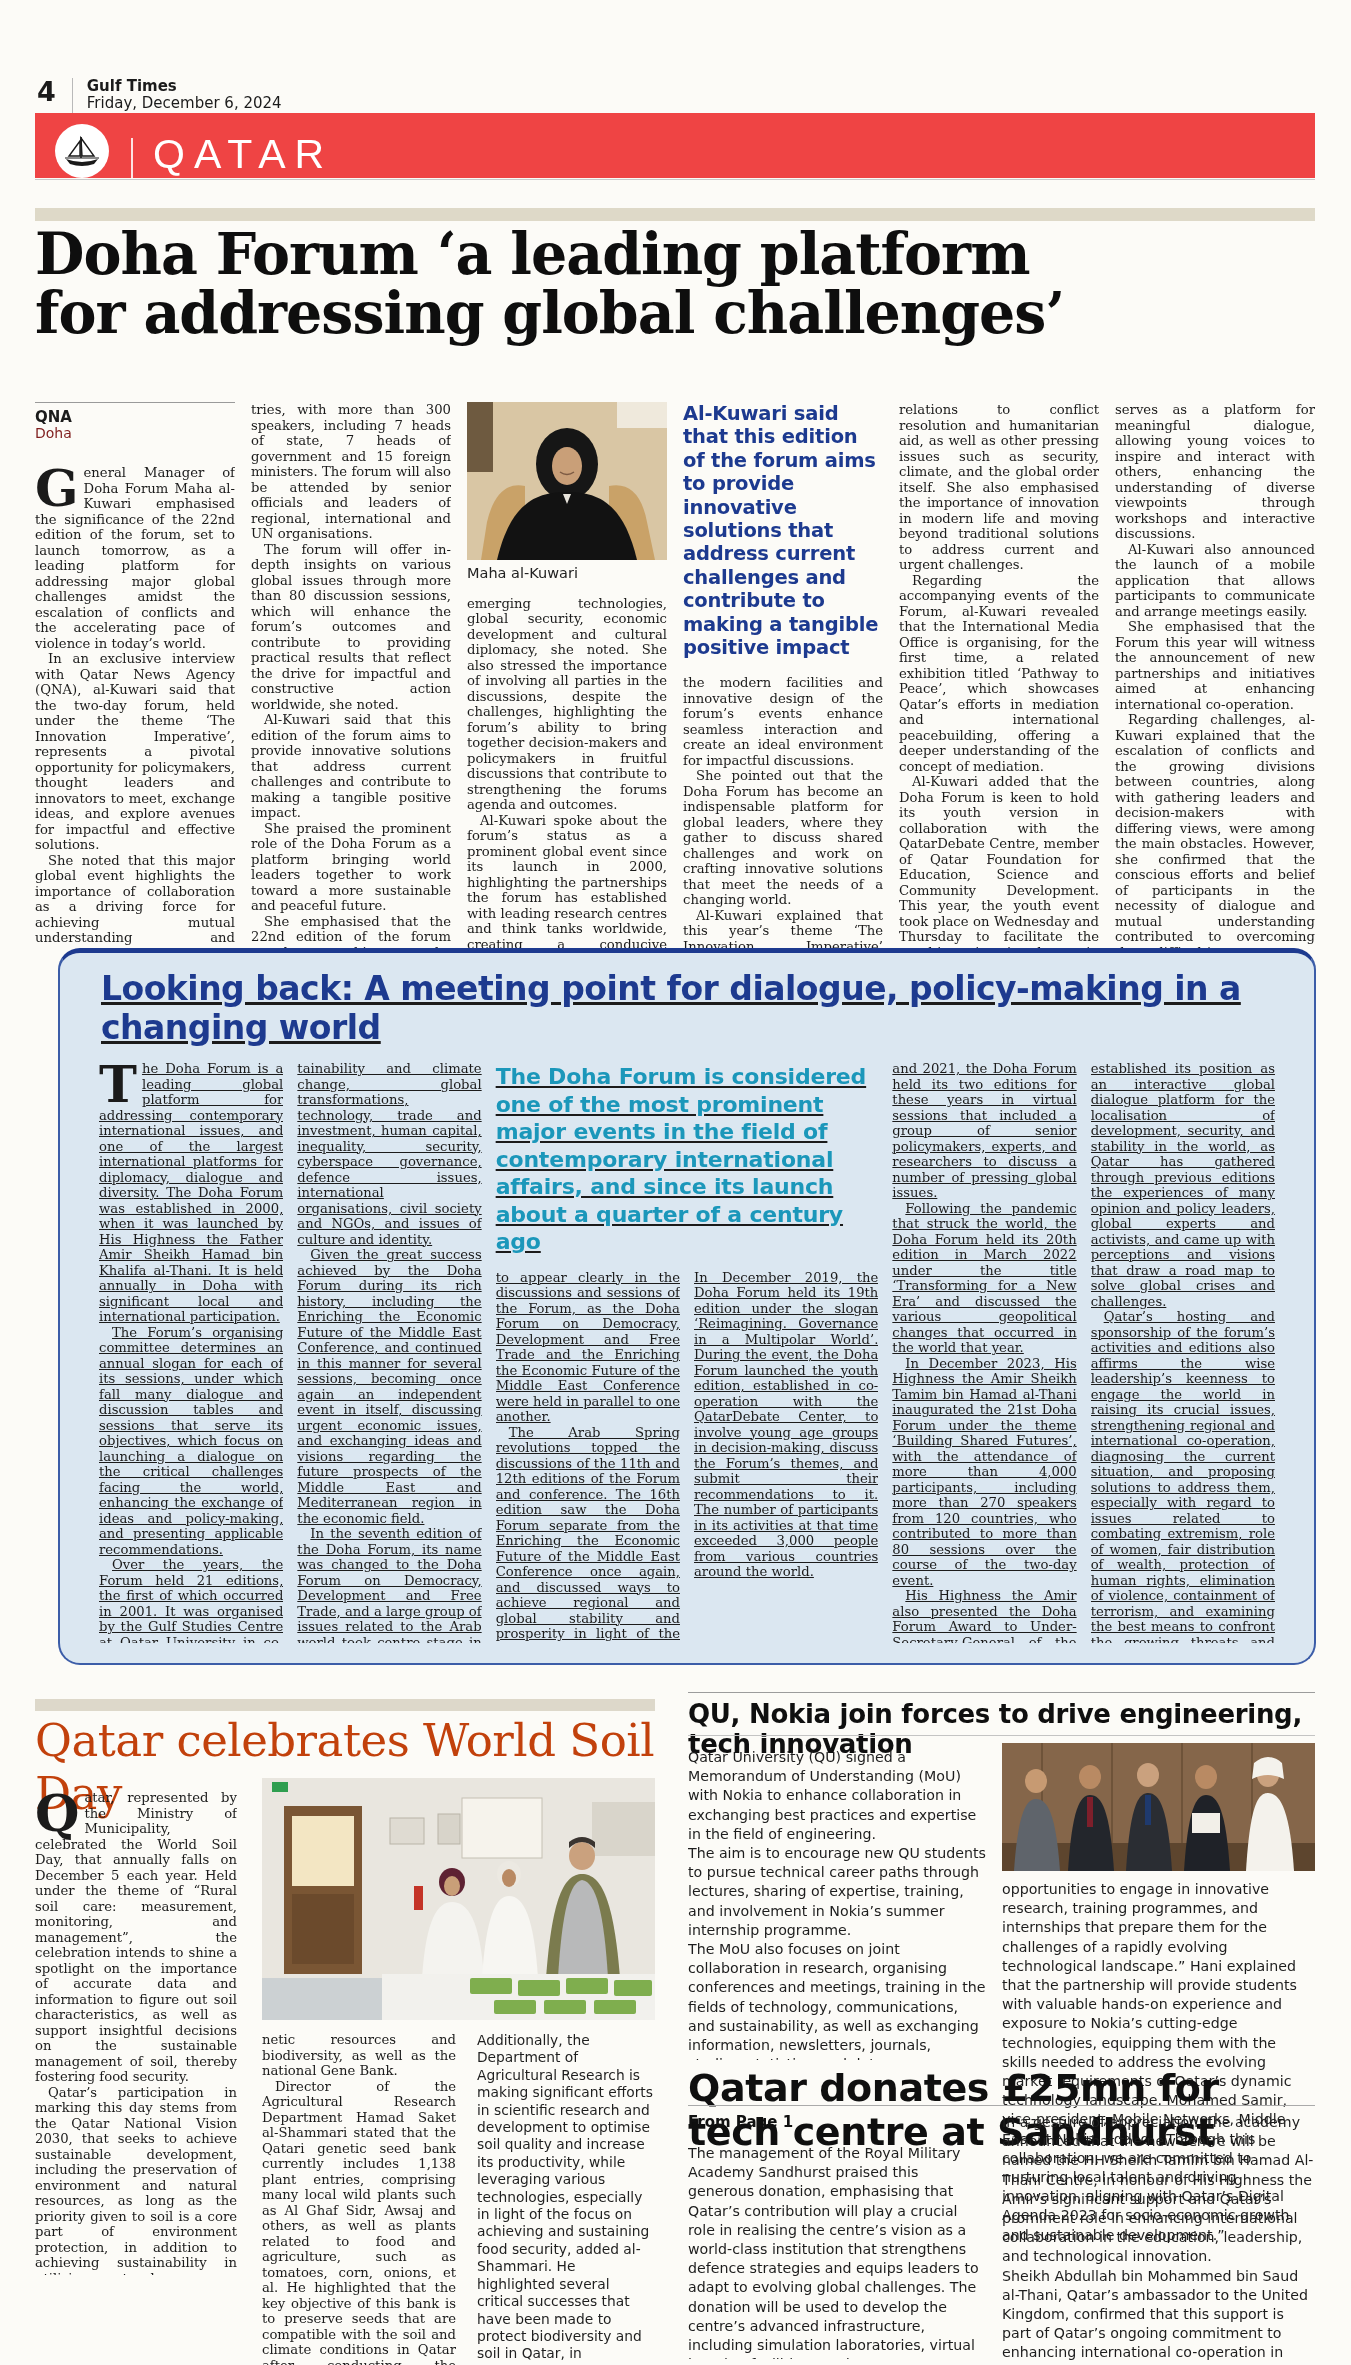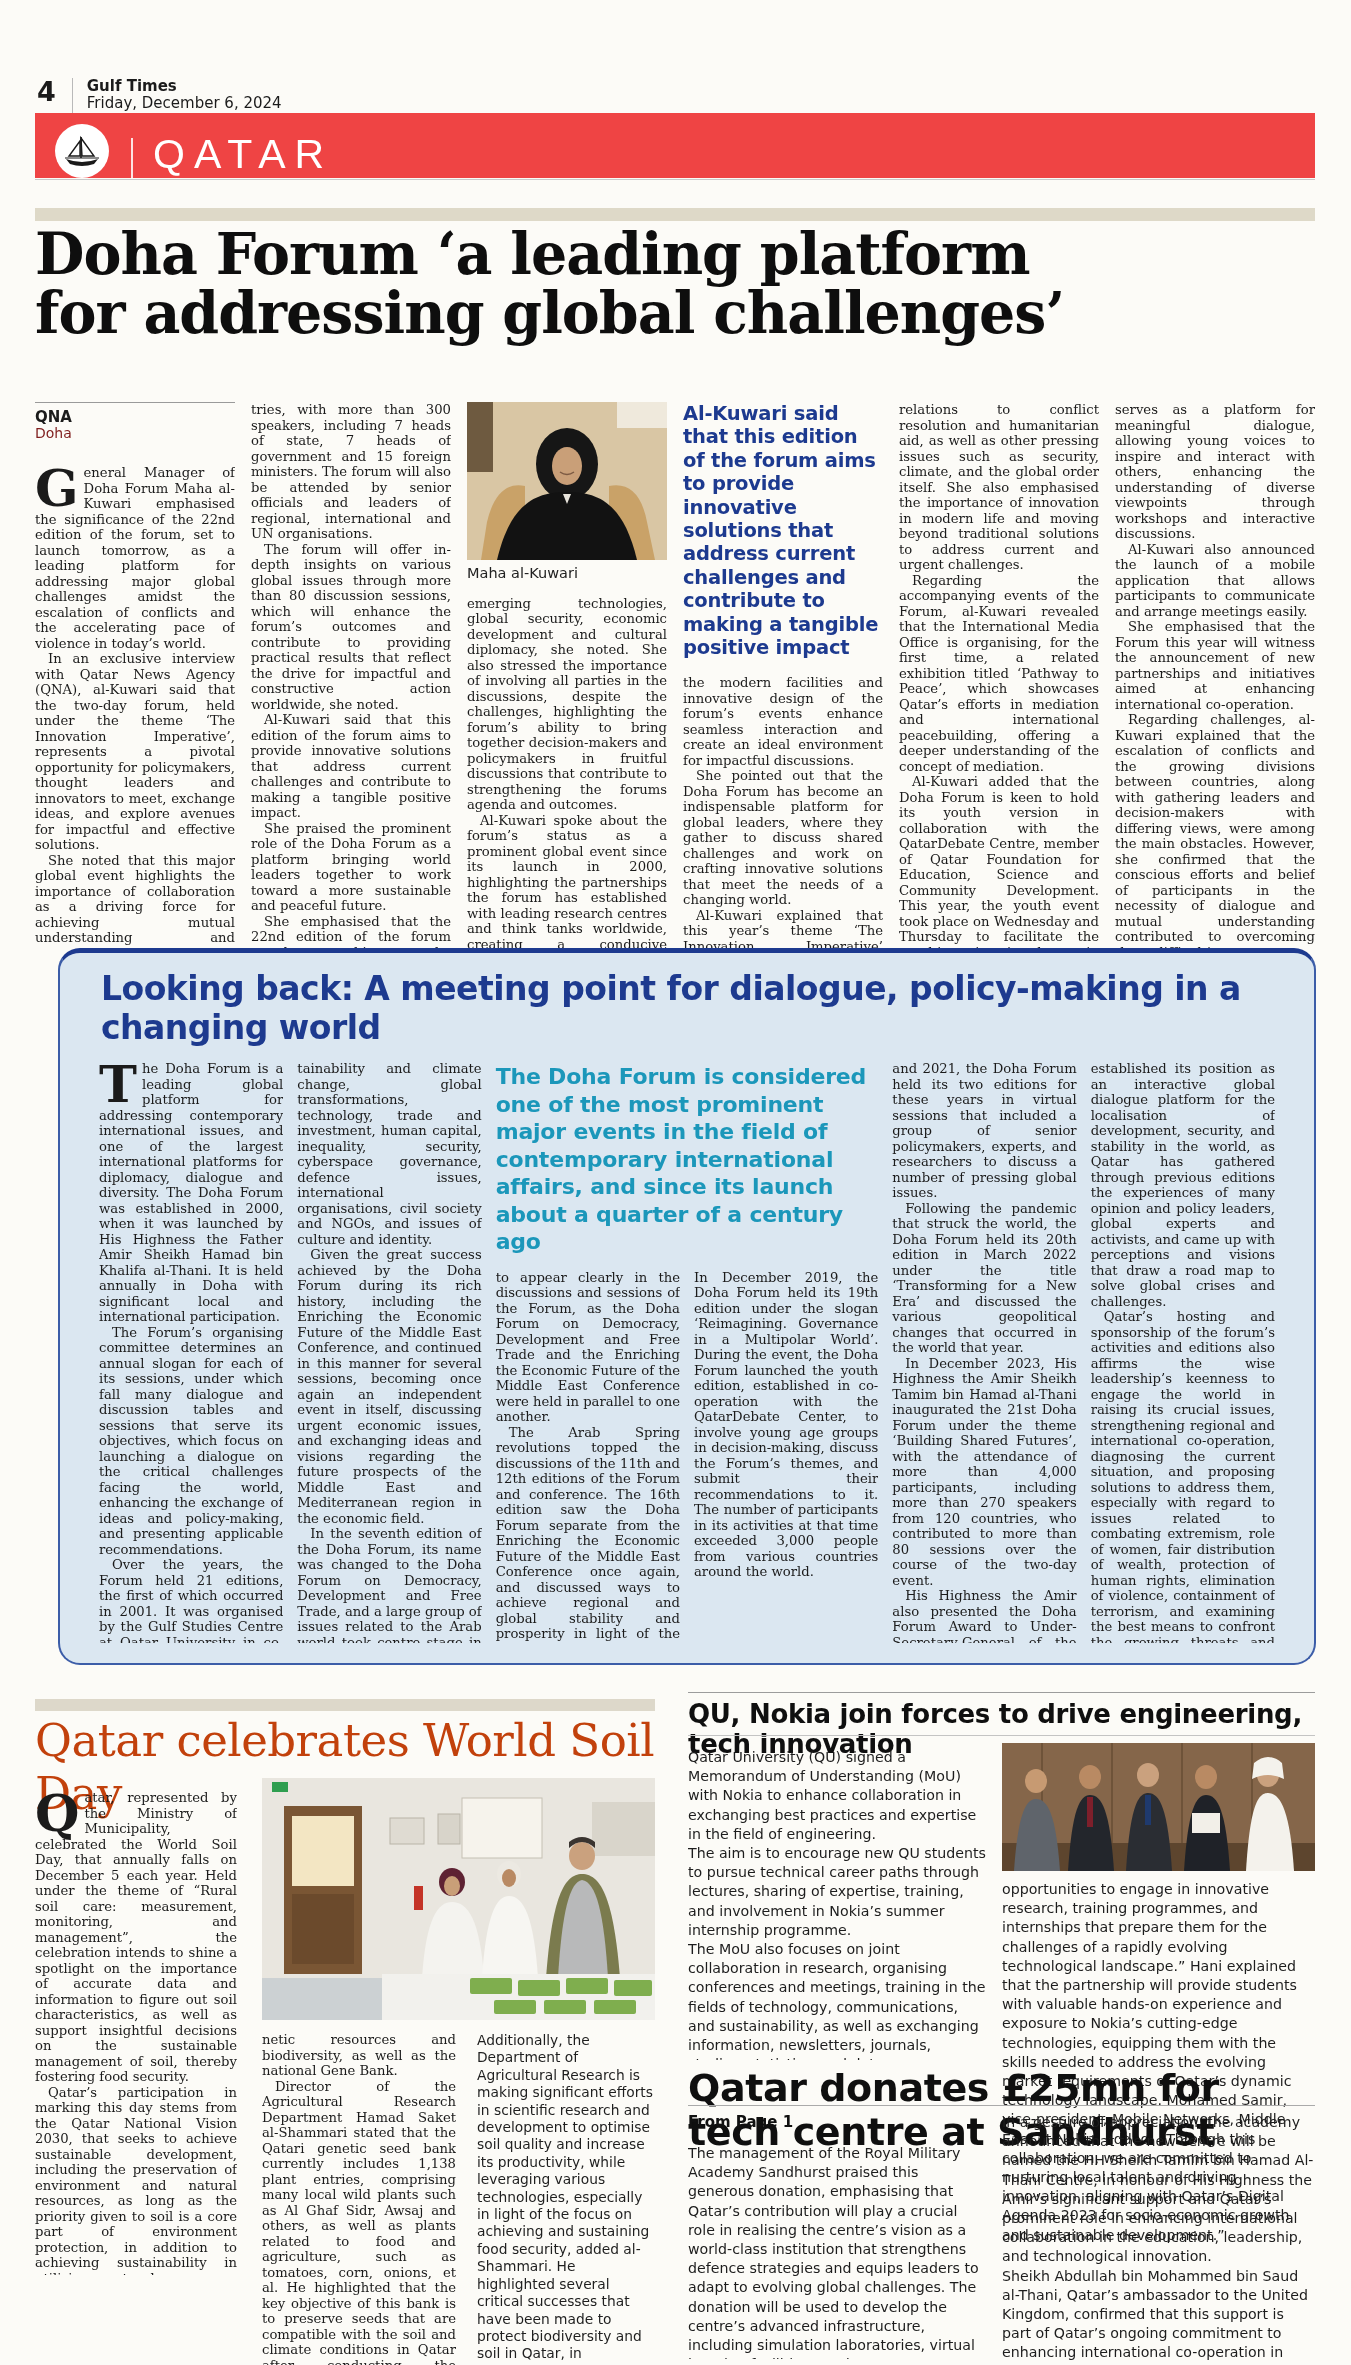--- a/index.html
+++ b/index.html
@@ -32,21 +32,21 @@
   #byline .agency{font-weight:bold;font-size:15px;}
   #byline .city{font-size:14px;color:#7f1d1d;}
   .photo-frame{width:100%;display:block;}
   .caption{font-family:"DejaVu Sans","Liberation Sans",sans-serif;font-size:14.5px;color:#222;margin:6px 0 14px 0;}
   #pullquote{font-family:"DejaVu Sans",sans-serif;font-weight:bold;font-size:19.5px;line-height:1.2;
     color:#1d3a8f;margin-bottom:16px;letter-spacing:-0.2px;}
   
   #lookback{left:58px;top:948px;width:1176px;height:676px;background:#dbe7f1;
     border:2px solid #3c5da8;border-top:5px solid #1d3a8f;border-radius:22px;
     padding:14px 39px 20px 39px;display:grid;grid-template-columns:repeat(6,1fr);
-    grid-template-rows:auto auto 1fr;column-gap:14px;overflow:hidden;}
+    grid-template-rows:auto auto 1fr;column-gap:14px;overflow:hidden;text-decoration:underline;}
   #lookback-title{grid-column:1/7;font-family:"DejaVu Sans",sans-serif;font-weight:800;font-size:33px;
     letter-spacing:-0.5px;color:#1d3a8f;margin:2px 0 14px 2px;}
   #lookback-sub{grid-column:3/5;grid-row:2;font-family:"DejaVu Sans",sans-serif;font-weight:bold;
     font-size:22px;line-height:1.25;color:#1b97ba;padding:2px 4px 14px 0;letter-spacing:-0.2px;}
   .lb-tall{grid-row:2/4;}
   .lb-low{grid-row:3;}
   
   #soil-strip{left:35px;top:1699px;width:620px;height:12px;background:#ddd8ca;}
   #soil-headline{left:35px;top:1714px;width:620px;font-family:"DejaVu Serif",serif;font-weight:400;
     font-size:45px;letter-spacing:-0.5px;color:#c2410c;}

